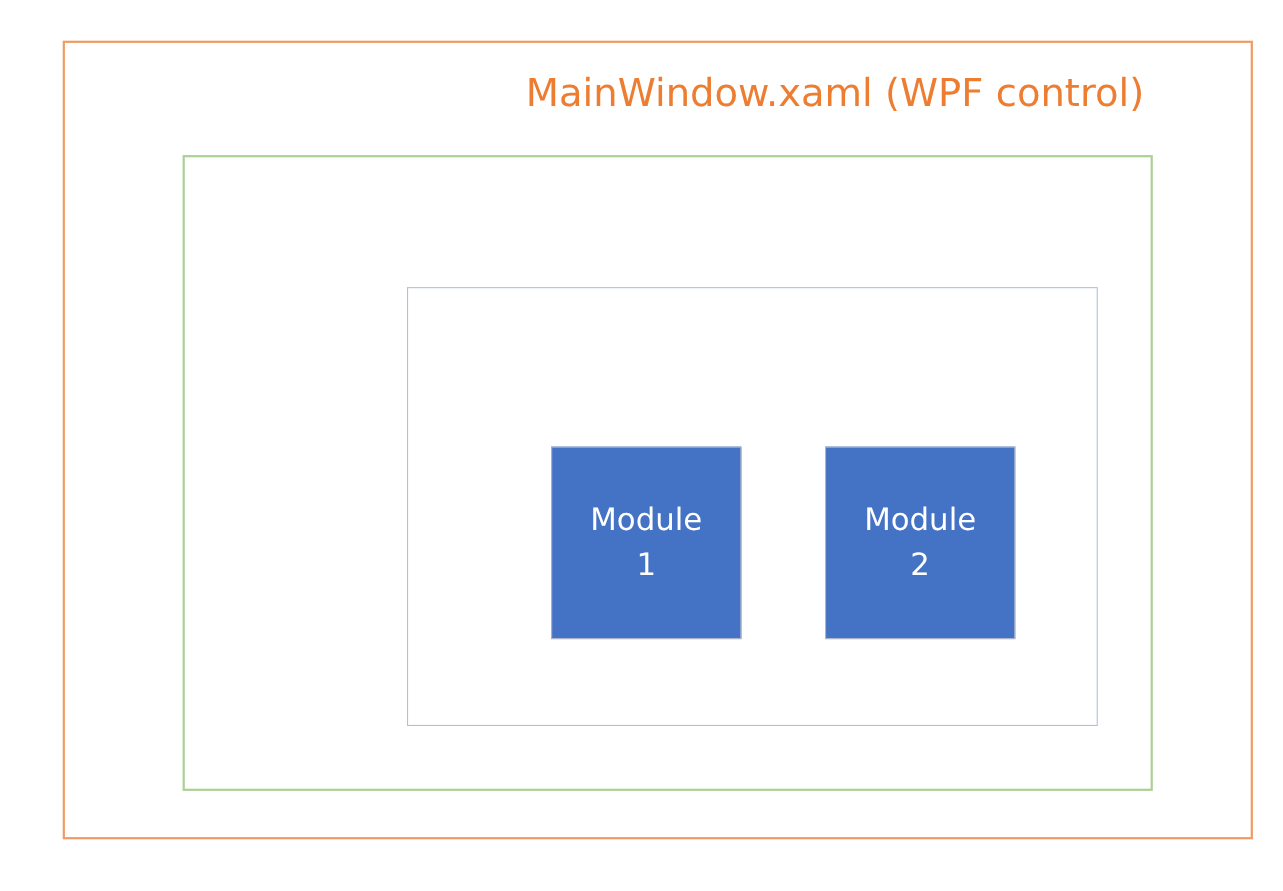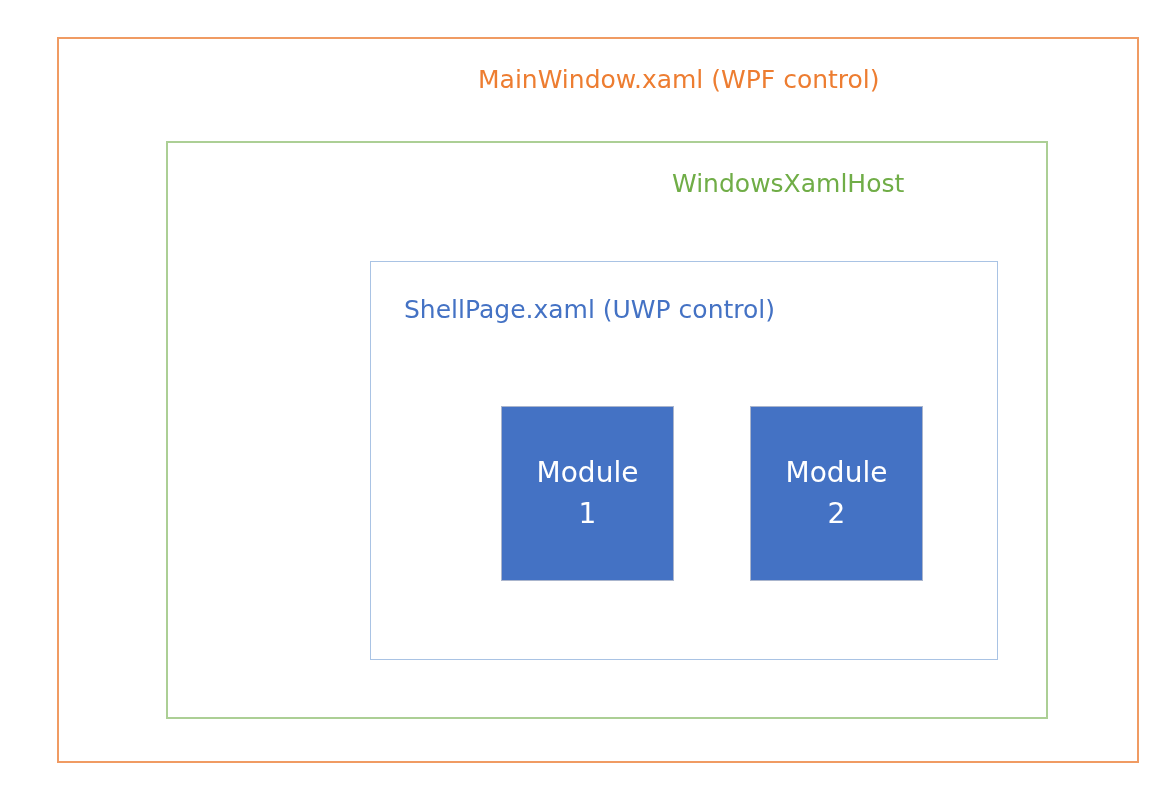--- a/index.html
+++ b/index.html
@@ -31,21 +31,21 @@
     border: 2px solid #accf95;
   }
   .box-shellpage {
     left: 370px; top: 261px;
     width: 628px; height: 399px;
     border: 1px solid #a9c3e4;
   }
   .diagram-label {
     position: absolute;
     white-space: nowrap;
-    font-size: 25px;
+    font-size: 35px;
     line-height: 1.1;
   }
   .label-outer {
     left: 478px; top: 66px;
     color: #ed7d31;
   }
   .label-host {
     left: 672px; top: 170px;
     color: #70ad47;
   }
@@ -76,24 +76,22 @@
 </style>
 </head>
 <body>
 
 <div class="stage">
 
   <div class="box box-outer"></div>
   <div class="diagram-label label-outer">MainWindow.xaml (WPF control)</div>
 
   <div class="box box-host"></div>
-  <div class="diagram-label label-host">WindowsXamlHost</div>
 
   <div class="box box-shellpage"></div>
-  <div class="diagram-label label-shellpage">ShellPage.xaml (UWP control)</div>
 
   <div class="module-box module-1">
     <div class="module-label">
       <div>Module</div>
       <div>1</div>
     </div>
   </div>
 
   <div class="module-box module-2">
     <div class="module-label">

